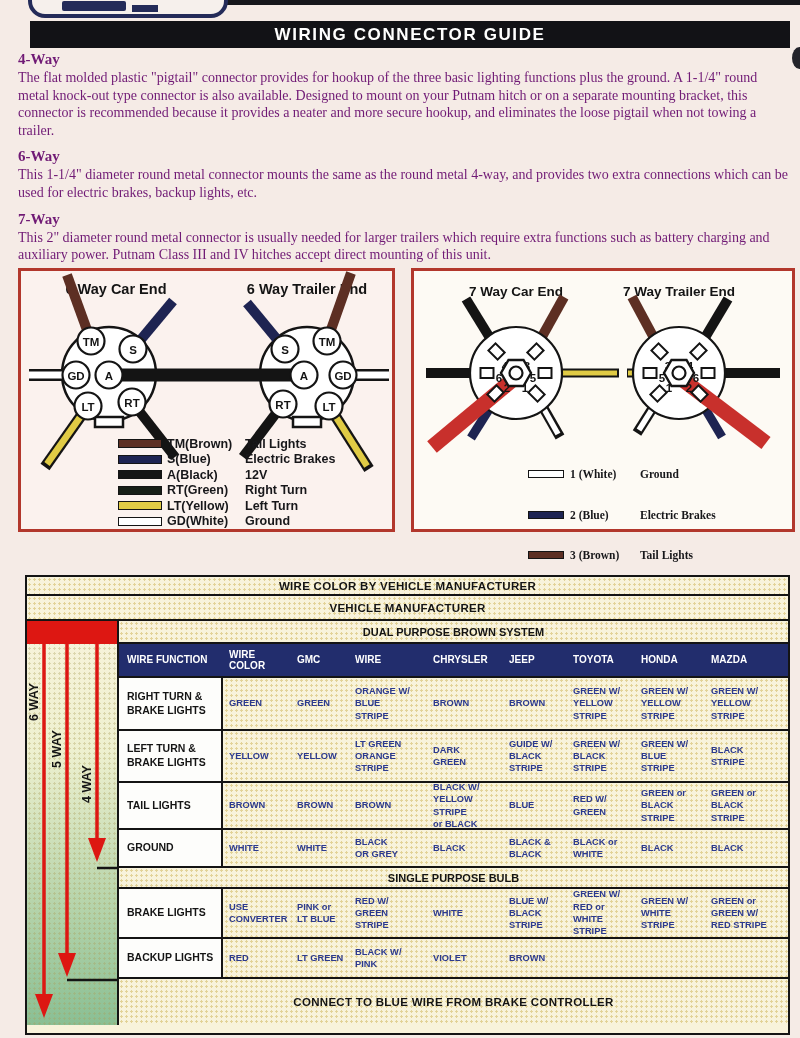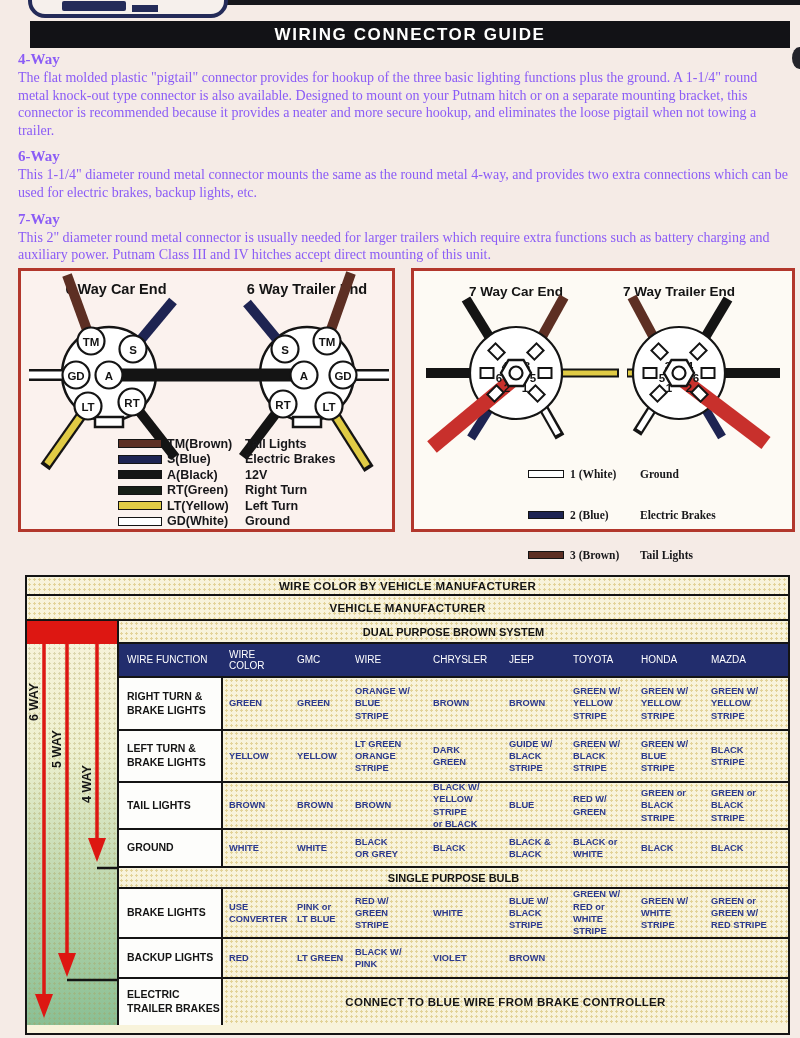--- a/index.html
+++ b/index.html
@@ -14,21 +14,21 @@
   .logo { position:absolute; left:28px; top:-17px; width:200px; height:35px;
           border:4px solid #242b59; border-radius:17px; background:#f6f0ec; }
   .logo .mark1 { position:absolute; left:30px; top:14px; width:64px; height:10px; background:#242b59; border-radius:2px; }
   .logo .mark2 { position:absolute; left:100px; top:18px; width:26px; height:7px; background:#242b59; }
   .scan-artifact { position:absolute; right:-7px; top:47px; width:15px; height:22px; background:#23232a; border-radius:50%; }
 
   .title-bar { position:absolute; left:30px; top:21px; width:760px; height:27px; background:#121216;
                color:#fff; display:flex; align-items:center; justify-content:center;
                font-weight:bold; font-size:17px; letter-spacing:1.6px; }
 
-  .copy { position:absolute; left:18px; top:51px; width:772px; color:#8b5cf6;
+  .copy { position:absolute; left:18px; top:51px; width:772px; color:#701a75;
           font-family:"Liberation Serif", serif; }
   .copy h3 { font-size:15px; font-weight:bold; margin:0 0 1px; }
   .copy p  { font-size:14px; line-height:17.6px; margin:0 0 9px; }
 
   
   .dbox { position:absolute; top:268px; height:264px; border:3px solid #b2372c; }
   .dbox6 { left:18px;  width:377px; background:#fbf2ee; }
   .dbox7 { left:411px; width:384px; background:#fdfaf4; }
   .dbox svg { position:absolute; left:0; top:0; }
 
@@ -62,21 +62,21 @@
                         linear-gradient(180deg,#f8f3db 0%,#eef0cf 32%,#b9d5ac 68%,#8abf94 100%);
       background-size:5px 5px, 100% 100%; }
   .redbar { position:absolute; left:0; top:0; width:90px; height:23px; background:#dd1712; }
   .arrows { position:absolute; left:0; top:23px; }
 
   .maincol { flex:1; display:flex; flex-direction:column; }
   .dualhead, .sphead { border-bottom:2px solid #141414; display:flex; align-items:center; justify-content:center;
                        font-weight:bold; font-size:11px; color:#141414; }
   .dualhead { height:23px; } .sphead { height:21px; }
   .colhead { height:34px; background:#222d6d; border-bottom:2px solid #141414;
-             display:flex; align-items:center; color:#fff; font-weight:normal; font-size:10px;
+             display:flex; align-items:center; color:#fff; font-weight:bold; font-size:10px;
              white-space:pre-line; line-height:1.15; }
   .drow { display:flex; align-items:center; border-bottom:2px solid #141414; }
   .r1{height:53px;} .r2{height:52px;} .r3{height:47px;} .r4{height:38px;}
   .r5{height:50px;} .r6{height:40px;} .r7{flex:1; border-bottom:none;}
   .fcell { width:104px; height:100%; border-right:2px solid #141414; background:#fdfdfb;
            display:flex; align-items:center; padding-left:8px;
            font-weight:bold; font-size:10.5px; line-height:1.3; white-space:pre-line; color:#141414; }
   .vcell { font-weight:bold; font-size:9.3px; line-height:1.32; color:#2c3a8e;
            white-space:pre-line; padding-left:6px; }
   .cf{width:104px; padding-left:8px;} .c1{width:68px; padding-left:6px;} .c2{width:58px; padding-left:6px;}
@@ -479,22 +479,20 @@
           <div class="vcell c3">BLACK W/
 PINK</div>
           <div class="vcell c4">VIOLET</div>
           <div class="vcell c5">BROWN</div>
           <div class="vcell c6"></div>
           <div class="vcell c7"></div>
           <div class="vcell c8"></div>
         </div>
 
         <div class="drow r7 frow dots">
-          <div class="fcell">ELECTRIC
-TRAILER BRAKES</div>
           <div class="fvalue">CONNECT TO BLUE WIRE FROM BRAKE CONTROLLER</div>
         </div>
 
       </div>
     </div>
   </div>
 
 </div>
 
 </body></html>

